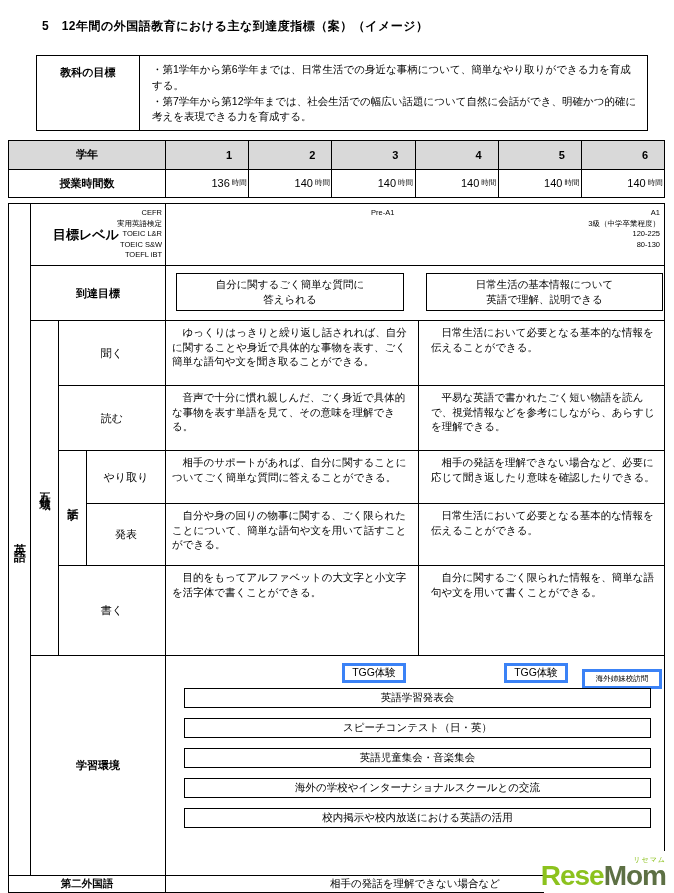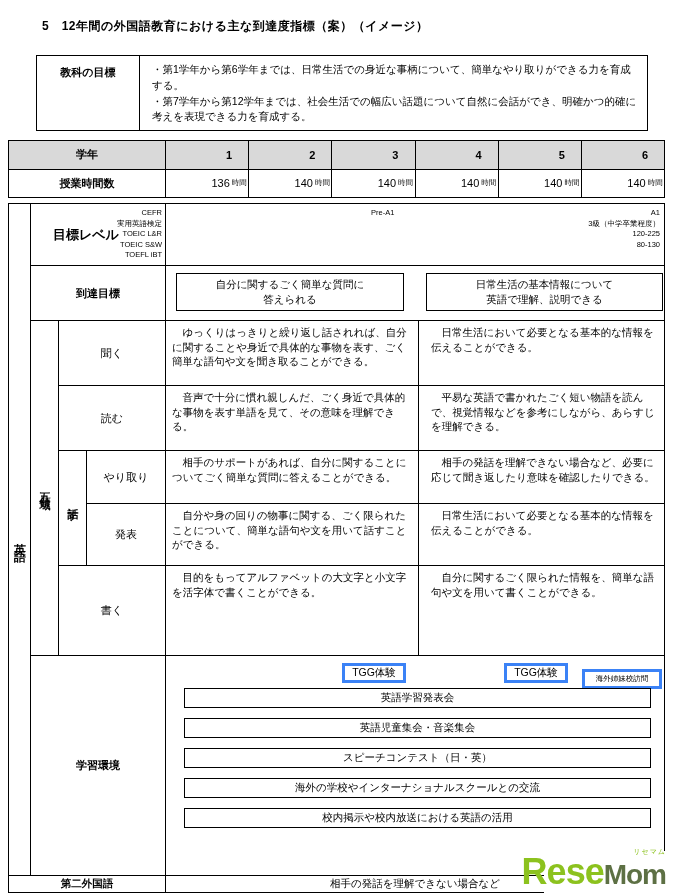--- a/index.html
+++ b/index.html
@@ -79,21 +79,21 @@
   .act { border:1px solid #000; height:20px; margin-bottom:10px; display:flex; align-items:center; justify-content:center; font-size:10.5px; background:#fff; }
 
   
   .second { position:absolute; left:8px; top:875px; width:657px; height:18px; border:1px solid #000; display:flex; background:#fff; }
   .second-label { flex:0 0 157px; border-right:1px solid #000; display:flex; align-items:center; justify-content:center; font-weight:bold; font-size:10.5px; }
   .second-content { flex:1; display:flex; align-items:center; justify-content:center; font-size:10.5px; }
 
   
   .logo { position:absolute; right:0; bottom:0; width:130px; height:42px; background:#fff; display:flex; align-items:flex-end; justify-content:flex-end; padding:0 8px 3px 0; }
   .logo-text { position:relative; line-height:1; white-space:nowrap; }
-  .logo-rese { font-size:36px; font-weight:bold; color:#8cc21e; letter-spacing:-1px; }
+  .logo-rese { font-size:28px; font-weight:bold; color:#8cc21e; letter-spacing:-1px; }
   .logo-mom { font-size:28px; font-weight:bold; color:#5d7044; letter-spacing:-1px; }
   .logo-kana { position:absolute; top:-6px; right:0; font-size:7px; color:#8cc21e; letter-spacing:1px; }
 </style>
 </head>
 <body>
 
 <div class="page">
 
   <div class="title">5　12年間の外国語教育における主な到達度指標（案）（イメージ）</div>
 
@@ -238,22 +238,22 @@
       </div>
 
       <div class="env-row">
         <div class="env-label">学習環境</div>
         <div class="env-content">
           <div class="ebox tgg1">TGG体験</div>
           <div class="ebox tgg2">TGG体験</div>
           <div class="ebox sister">海外姉妹校訪問</div>
           <div class="acts">
             <div class="act">英語学習発表会</div>
+            <div class="act">スピーチコンテスト（日・英）</div>
             <div class="act">英語児童集会・音楽集会</div>
-            <div class="act">スピーチコンテスト（日・英）</div>
             <div class="act">海外の学校やインターナショナルスクールとの交流</div>
             <div class="act">校内掲示や校内放送における英語の活用</div>
           </div>
         </div>
       </div>
 
     </div>
   </div>
 
   <div class="second">

